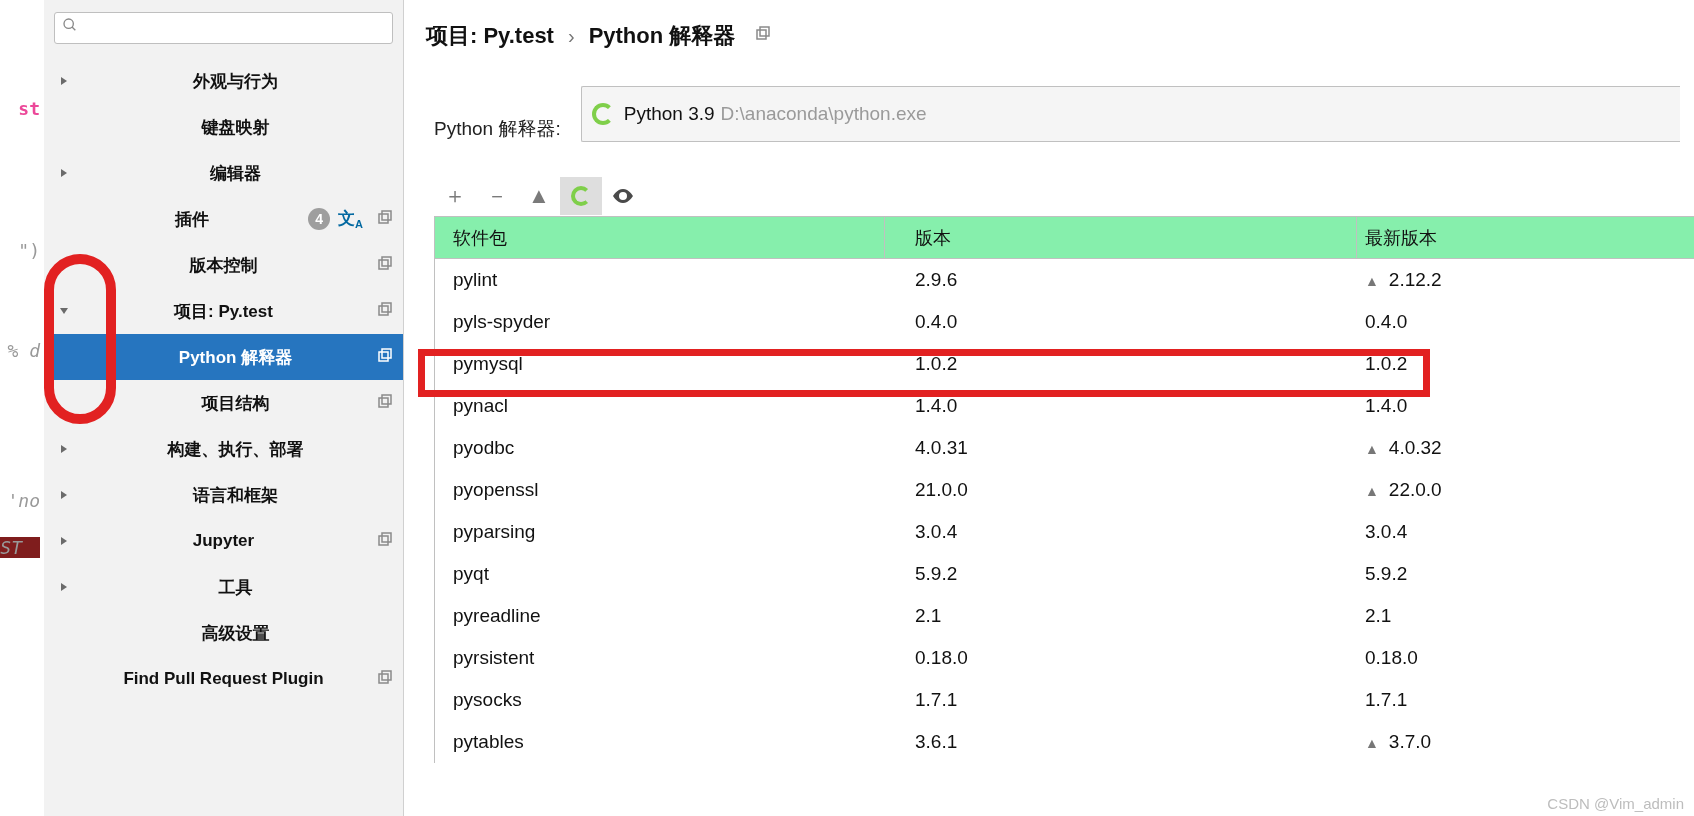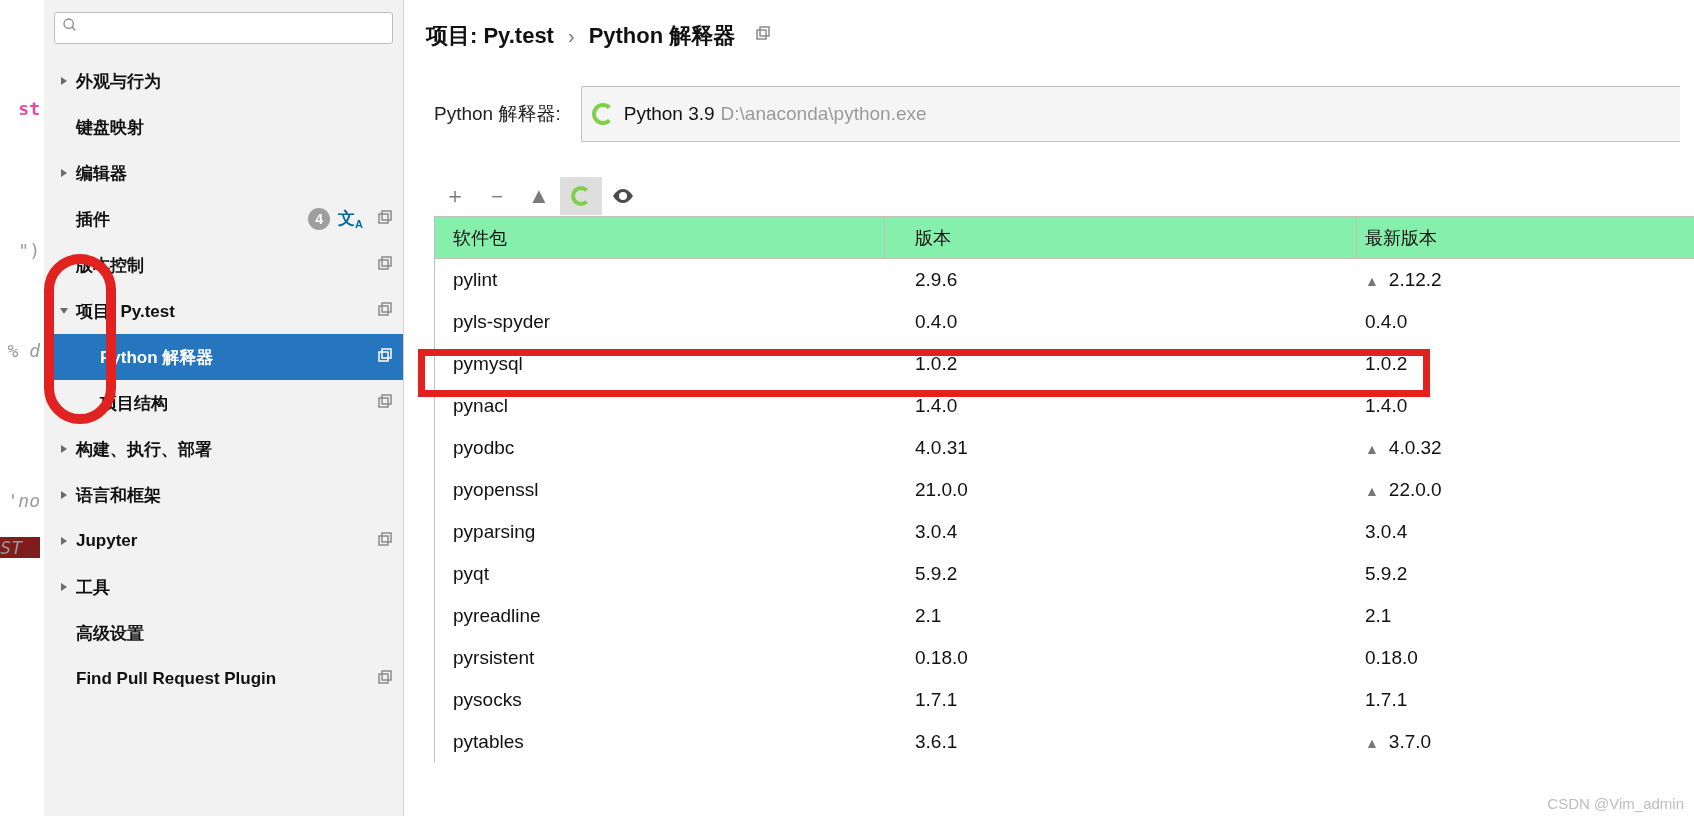--- a/index.html
+++ b/index.html
@@ -68,21 +68,21 @@
   }
   .tree-item.child { padding-left: 34px; font-weight: 600; }
   .tree-item .arrow {
     width: 20px; text-align: center; color: #6b6b6b; font-size: 13px; margin-right: 2px;
   }
   .tree-item.selected {
     background: #2675bf;
     color: #fff;
   }
   .tree-item.selected .overlay-icon svg { stroke:#fff; }
-  .tree-item .label { flex: 1; }
+  .tree-item .label { flex: 1; text-align: center; }
   .tree-item .overlay-icon { width:18px; height:18px; margin-left:6px; }
   .tree-item .badge {
     background:#9e9e9e; color:#fff; border-radius:50%;
     width:22px;height:22px;display:flex;align-items:center;justify-content:center;
     font-size:14px;font-weight:700;margin-right:8px;
   }
   .tree-item .lang-icon { margin-right:8px; color:#0369a1; font-weight:700;}
   .overlay-icon svg { stroke:#8a8a8a; }
 
   .red-circle-annot {
@@ -108,21 +108,21 @@
     height: 40px;
   }
   .breadcrumb .crumb {
     font-size: 22px; font-weight: 700; color:#111;
     margin-right: 14px;
   }
   .breadcrumb .sep { color:#777; margin-right:14px; font-size:20px; }
   .breadcrumb .mini-icon { margin-left:6px; }
 
   .interp-row {
-    display:flex; align-items:center;
+    display:flex; align-items:flex-end;
     padding: 30px 14px 0 30px;
   }
   .interp-row .lbl { font-size:19px; color:#222; margin-right:20px; }
   .interp-select {
     flex:1; height:56px; border:1px solid #c0c0c0; background:#f5f5f5;
     display:flex; align-items:center; padding:0 10px;
     border-right:none; border-top-left-radius:2px; border-bottom-left-radius:2px;
   }
   .spinner {
     width:22px;height:22px;border:4px solid #7fcf4a;border-radius:50%;

